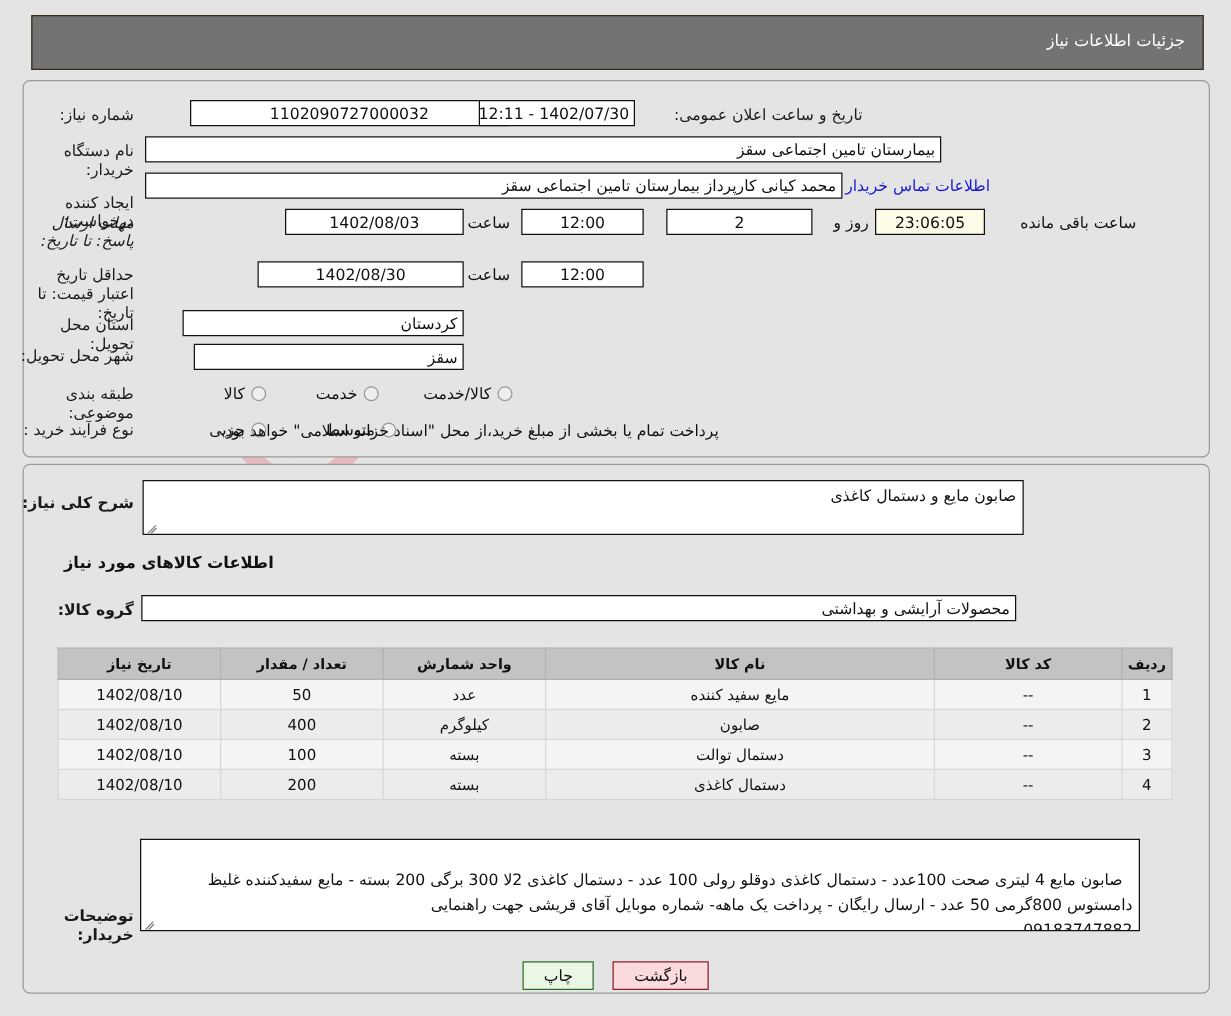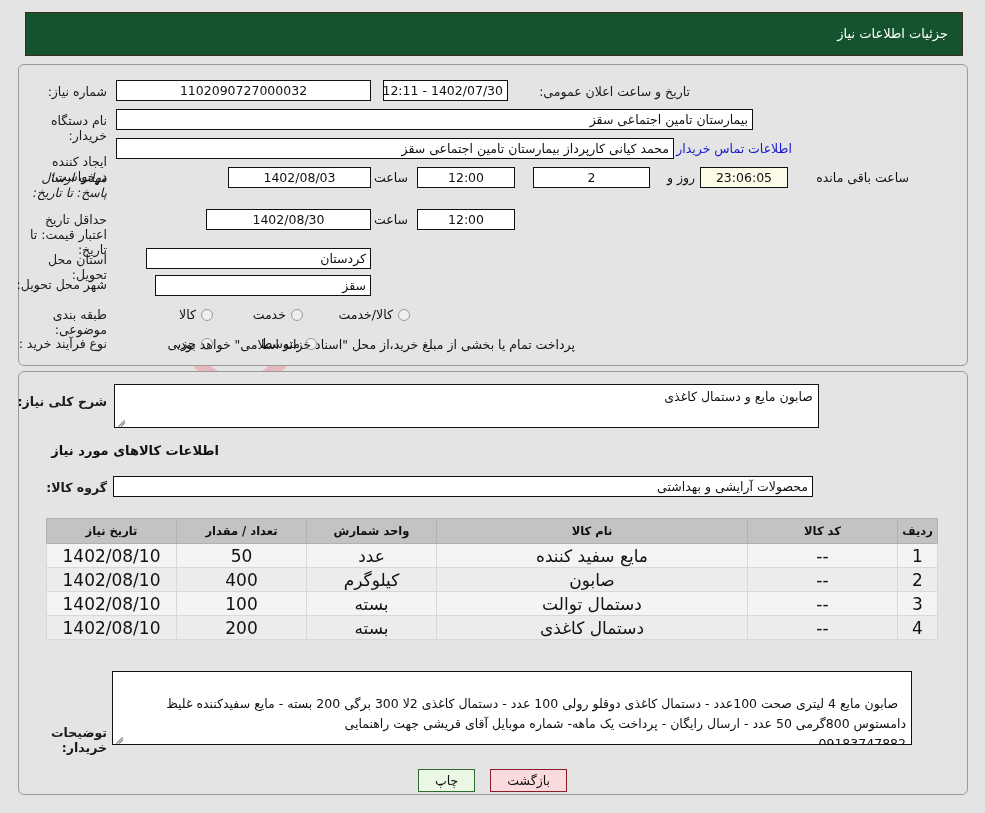--- a/index.html
+++ b/index.html
@@ -42,21 +42,21 @@
     position: absolute;
     right: 600px; top: -4px;
     width: 120px; height: 150px;
   }
 
   
   #page-header {
     position: absolute;
     left: 25px; top: 12px;
     width: 938px; height: 44px;
-    background: #14532d;
+    background: #737373;
     border: 1px solid #3b2d1d;
     z-index: 3;
   }
   #page-header .title {
     color: #ffffff;
     font-size: 13px;
     line-height: 42px;
     padding-right: 14px;
   }
 
@@ -173,21 +173,21 @@
     font-weight: bold;
     height: 25px;
     font-size: 11.5px;
   }
   #goods-table td {
     border: 1px solid #d8d8d8;
     color: #111;
     height: 24px;
     text-align: center;
     background: #f4f4f4;
-    font-size: 17px;
+    font-size: 12px;
   }
   #goods-table tbody tr:nth-child(even) td { background: #ececec; }
 
   
   #btn-bar {
     position: absolute;
     left: 0; top: 769px; width: 985px;
     text-align: center;
     z-index: 4;
   }
@@ -218,21 +218,21 @@
 
 <div id="page-header">
   <div class="title">جزئیات اطلاعات نیاز</div>
 </div>
 
 <div class="panel" id="panel-top"></div>
 
 <div class="frow" style="right:878px; top:82px; z-index:4;">
   <div class="lbl" style="width:90px;">شماره نیاز:</div>
 </div>
-<div class="box" style="position:absolute; right:614px; top:80px; width:255px; z-index:4;">1102090727000032</div>
+<div class="box" style="position:absolute; right:578px; top:80px; width:255px; z-index:4;">1102090727000032</div>
 
 <div class="lbl" style="position:absolute; right:295px; top:82px; width:180px; z-index:4;">تاریخ و ساعت اعلان عمومی:</div>
 <div class="box" style="position:absolute; right:477px; top:80px; width:125px; left:auto; z-index:4;">1402/07/30 - 12:11</div>
 
 <div class="lbl" style="position:absolute; right:878px; top:111px; width:92px; z-index:4;">نام دستگاه خریدار:</div>
 <div class="box rt" style="position:absolute; right:232px; top:109px; width:637px; z-index:4;">بیمارستان تامین اجتماعی سقز</div>
 
 <div class="lbl" style="position:absolute; right:878px; top:152px; width:98px; z-index:4;">ایجاد کننده درخواست:</div>
 <div class="box rt" style="position:absolute; right:311px; top:138px; width:558px; z-index:4;">محمد کیانی کارپرداز بیمارستان تامین اجتماعی سقز</div>
 <div class="link" style="position:absolute; right:193px; top:138px; z-index:4;">اطلاعات تماس خریدار</div>

